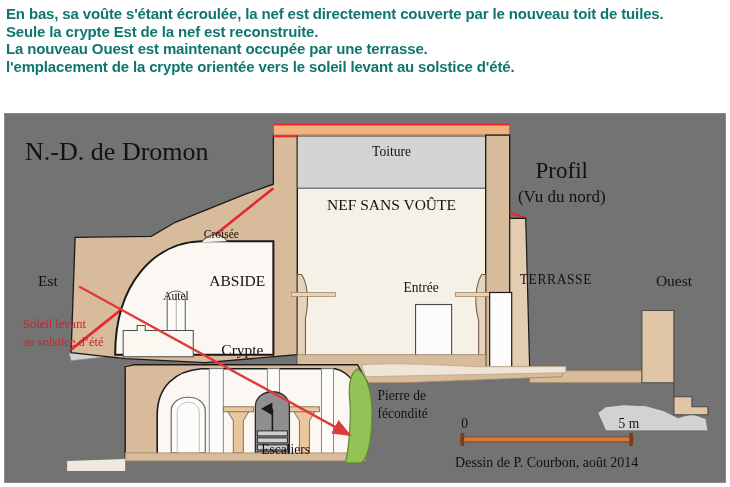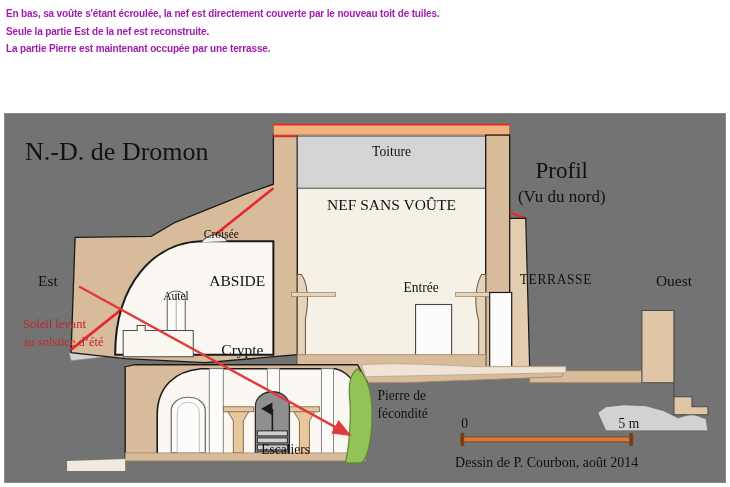--- a/index.html
+++ b/index.html
@@ -19,23 +19,23 @@
   
   #prose {
     position: absolute;
     left: 0; top: 0;
     width: 730px;
     padding: 5px 6px 0 6px;
   }
   #prose .line {
     font-family: "Liberation Sans", sans-serif;
     font-weight: bold;
-    font-size: 10px;
+    font-size: 15px;
     line-height: 17.6px;
-    color: #a21caf;
+    color: #0f766e;
     white-space: nowrap;
     letter-spacing: -0.15px;
   }
 
   
   #figure {
     position: absolute;
     left: 4px; top: 113px;
     width: 722px; height: 370px;
     background: #737373;
@@ -54,22 +54,23 @@
   .lbl-red     { font-family: "Liberation Serif", serif; fill: #c0272d; font-size: 12.5px; }
   .lbl-credit  { font-family: "Liberation Serif", serif; fill: #16100e; font-size: 14px; }
 </style>
 </head>
 <body>
 
 <div id="page">
 
   <div id="prose">
     <div class="line">En bas, sa voûte s'étant écroulée, la nef est directement couverte par le nouveau toit de tuiles.</div>
-    <div class="line">Seule la partie Est de la nef est reconstruite.</div>
-    <div class="line">La partie Pierre est maintenant occupée par une terrasse.</div>
+    <div class="line">Seule la crypte Est de la nef est reconstruite.</div>
+    <div class="line">La nouveau Ouest est maintenant occupée par une terrasse.</div>
+    <div class="line">l'emplacement de la crypte orientée vers le soleil levant au solstice d'été.</div>
   </div>
 
   <div id="figure">
     <svg id="figsvg" viewBox="0 0 719 367" preserveAspectRatio="none">
 
       <defs>
         <marker id="arrowRed" markerWidth="9" markerHeight="9" refX="7" refY="3.2" orient="auto" markerUnits="strokeWidth">
           <path d="M0,0 L8,3.2 L0,6.4 z" fill="#e03a3a"></path>
         </marker>
         <marker id="arrowBlkUp" markerWidth="8" markerHeight="8" refX="4" refY="7" orient="auto" markerUnits="strokeWidth">

